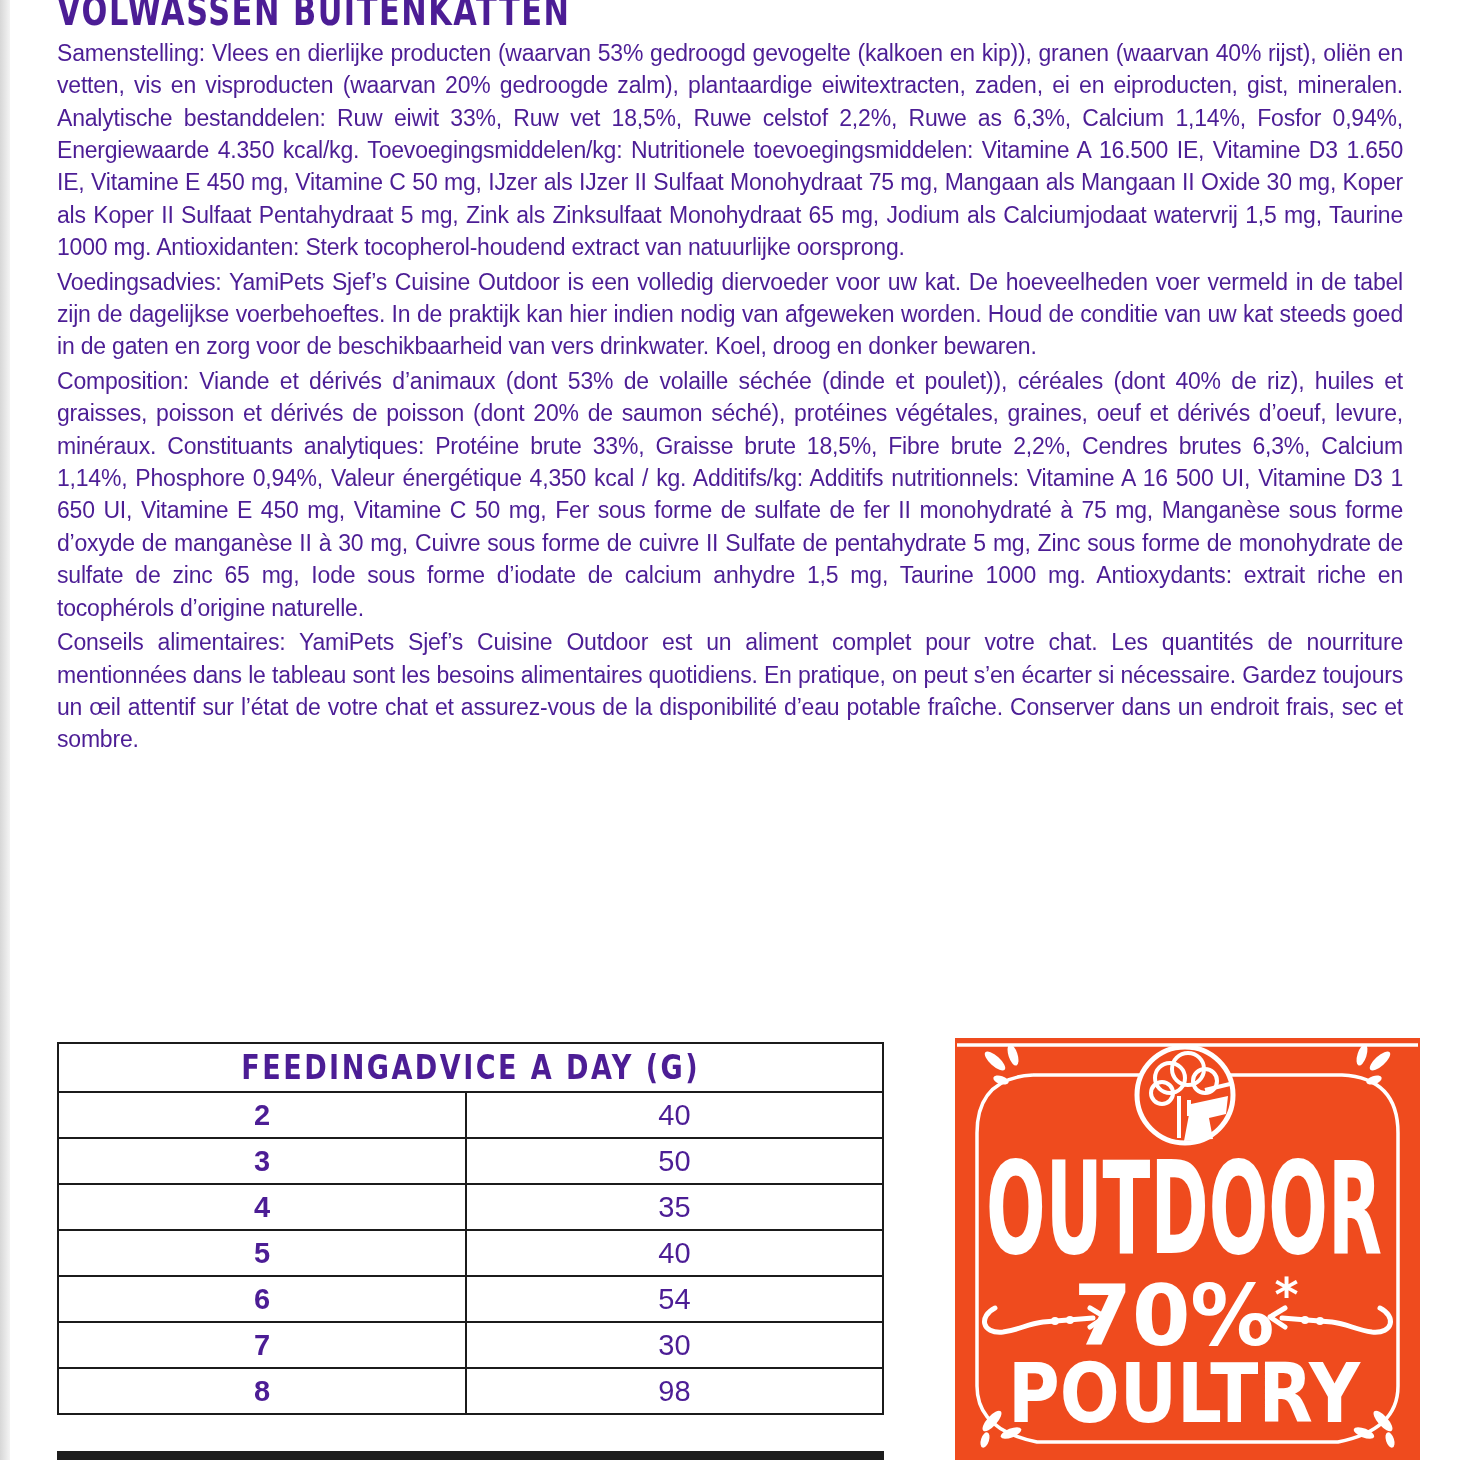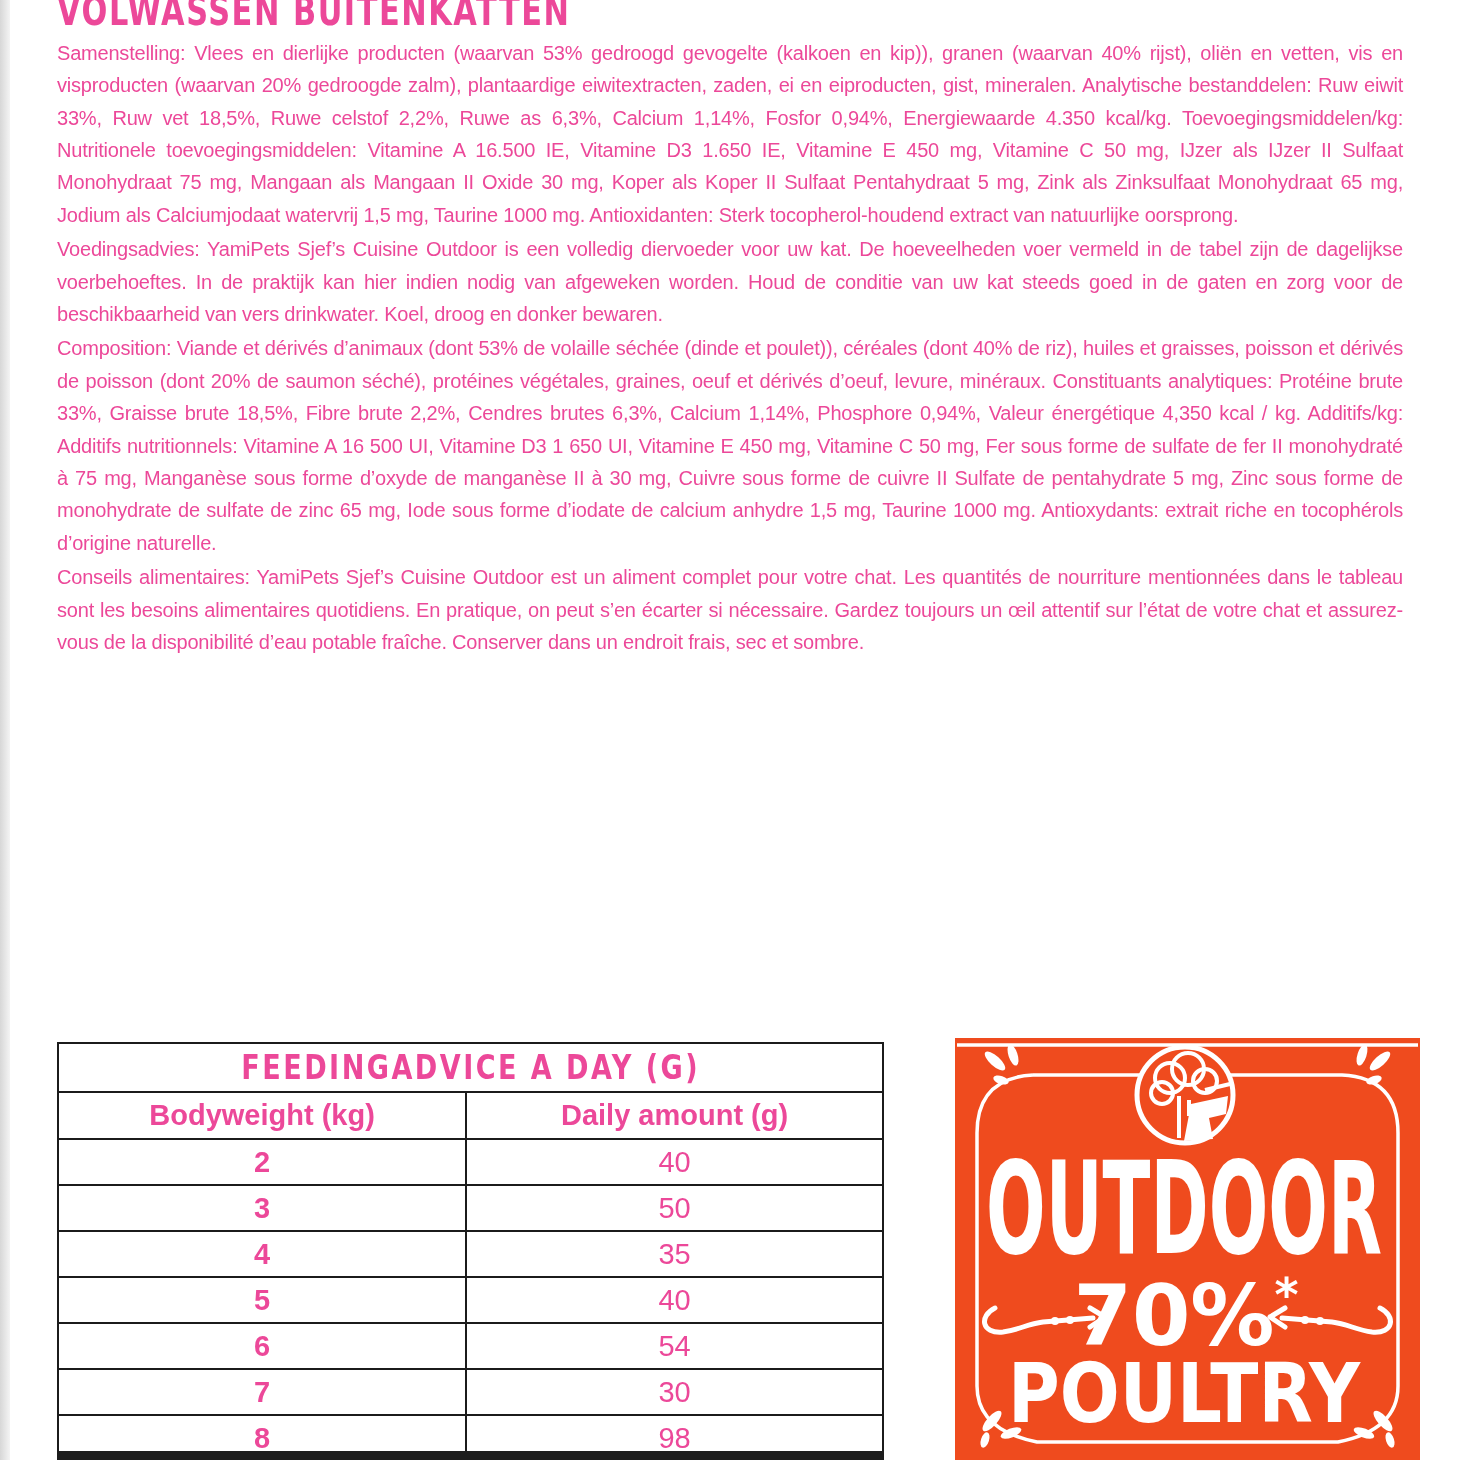--- a/index.html
+++ b/index.html
@@ -1,30 +1,30 @@
 <!DOCTYPE html>
 <html><head>
 <meta charset="utf-8">
 <style>
   html,body { margin:0; padding:0; }
   .page {
     position:relative; width:1460px; height:1460px;
     background:#ffffff; overflow:hidden;
     font-family:"Liberation Sans", sans-serif;
-    color:#ec4899;
+    color:#4c1d95;
   }
   .scan-edge {
     position:absolute; left:0; top:0; width:10px; height:100%;
     background:linear-gradient(to right,#d7d7d7,#f4f4f4);
   }
   .content {
     position:absolute; left:57px; top:0; width:1346px;
   }
   .body-text {
-    font-size:20px; line-height:32.4px; letter-spacing:-0.2px;
+    font-size:23px; line-height:32.4px; letter-spacing:-0.2px;
     text-align:justify; margin:0 0 2px 0;
   }
   .stamp {
     font-family:"DejaVu Sans", sans-serif; font-weight:bold;
     display:inline-block; letter-spacing:2px;
     transform:scaleX(0.76); transform-origin:0 50%;
     white-space:nowrap;
   }
   h1.heading { margin:0 0 5px 0; line-height:1.02; font-size:40px; font-weight:normal; }
   h1.heading-nl { margin-top:-9px; }
@@ -69,24 +69,20 @@
   </div>
 
   <table class="feeding">
     <colgroup>
         <col style="width:409px">
         <col style="width:418px">
       </colgroup>
     <tbody>
         <tr class="t-title">
       <th colspan="2"><span class="stamp">FEEDINGADVICE A DAY (G)</span></th>
-    </tr>
-    <tr class="t-colhead">
-      <td>Bodyweight (kg)</td>
-      <td>Daily amount (g)</td>
     </tr>
     <tr class="t-row">
       <td class="bw">2</td>
       <td>40</td>
     </tr>
     <tr class="t-row">
       <td class="bw">3</td>
       <td>50</td>
     </tr>
     <tr class="t-row">

